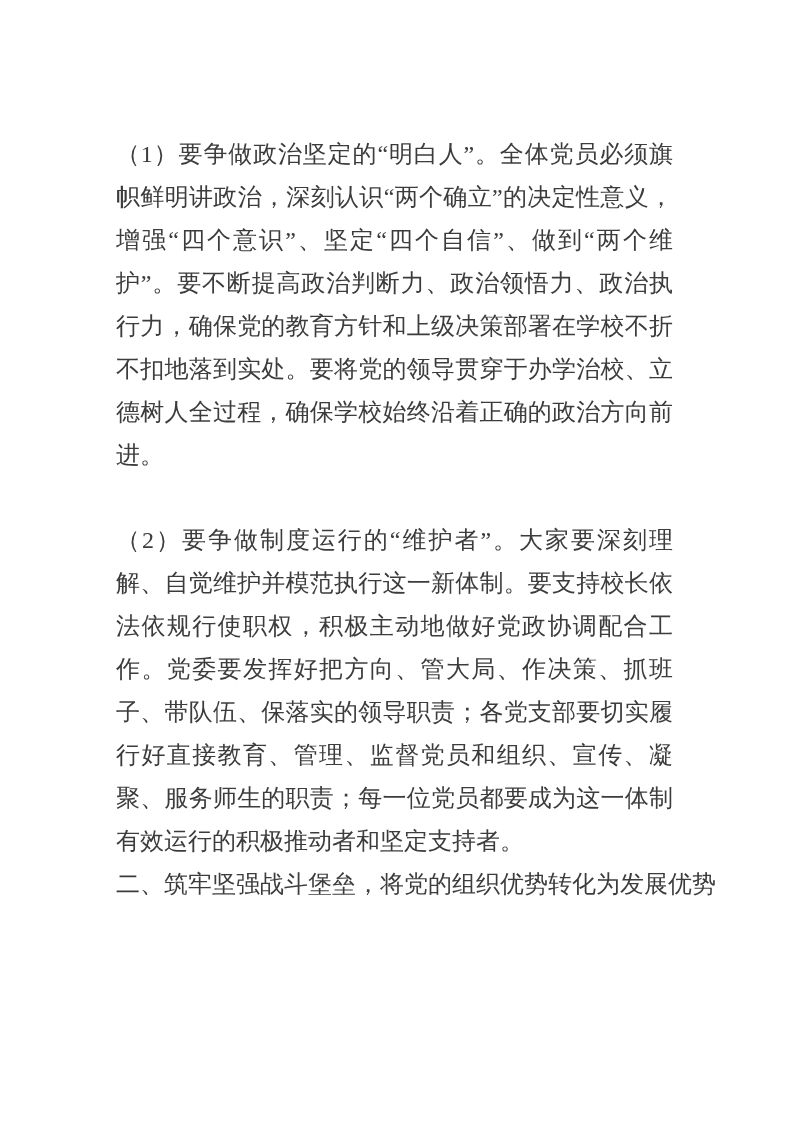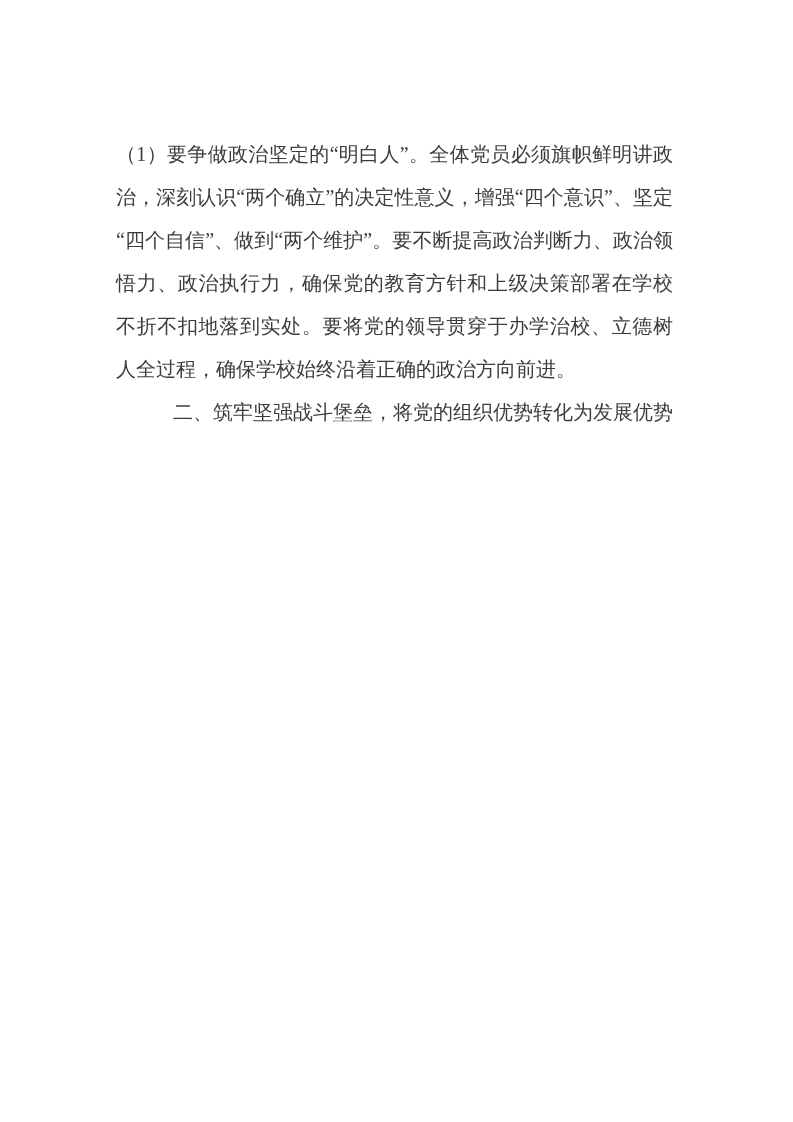--- a/index.html
+++ b/index.html
@@ -20,21 +20,21 @@
     flex-direction: column;
     padding: 133px 120px 0 116px; 
     color: #3c3c3c;
     font-size: 21.5px;
     line-height: 43px;
   }
   .doc p,
   .doc h2 {
     margin: 0;
     font-weight: normal;
-    font-size: 20px;
+    font-size: 24px;
     line-height: 43px;
   }
   .para {
     text-align: justify;
     text-justify: inter-character;
   }
   .para + .para {
     margin-top: 42px;
   }
   .section-heading {
@@ -45,15 +45,16 @@
   .section-heading + .para {
     margin-top: 42px;
   }
 </style>
 </head>
 <body>
 
 <div class="page">
   <div class="doc">
     <p class="para">（1）要争做政治坚定的“明白人”。全体党员必须旗帜鲜明讲政治，深刻认识“两个确立”的决定性意义，增强“四个意识”、坚定“四个自信”、做到“两个维护”。要不断提高政治判断力、政治领悟力、政治执行力，确保党的教育方针和上级决策部署在学校不折不扣地落到实处。要将党的领导贯穿于办学治校、立德树人全过程，确保学校始终沿着正确的政治方向前进。</p>
+    <p class="para">（2）要争做制度运行的“维护者”。大家要深刻理解、自觉维护并模范执行这一新体制。要支持校长依法依规行使职权，积极主动地做好党政协调配合工作。党委要发挥好把方向、管大局、作决策、抓班子、带队伍、保落实的领导职责；各党支部要切实履行好直接教育、管理、监督党员和组织、宣传、凝聚、服务师生的职责；每一位党员都要成为这一体制有效运行的积极推动者和坚定支持者。</p>
     <h2 class="section-heading">二、筑牢坚强战斗堡垒，将党的组织优势转化为发展优势</h2>
   </div>
 </div>
 
 </body></html>

